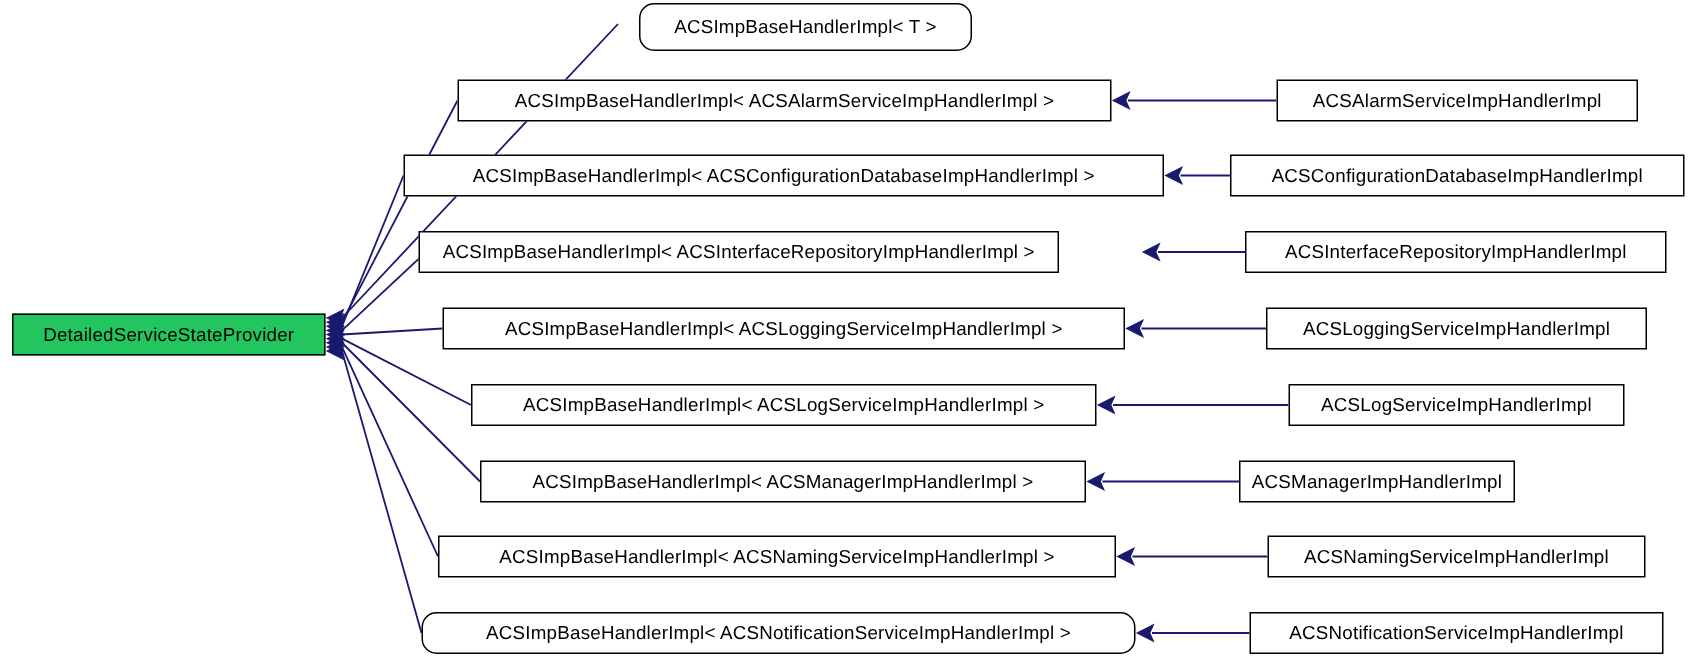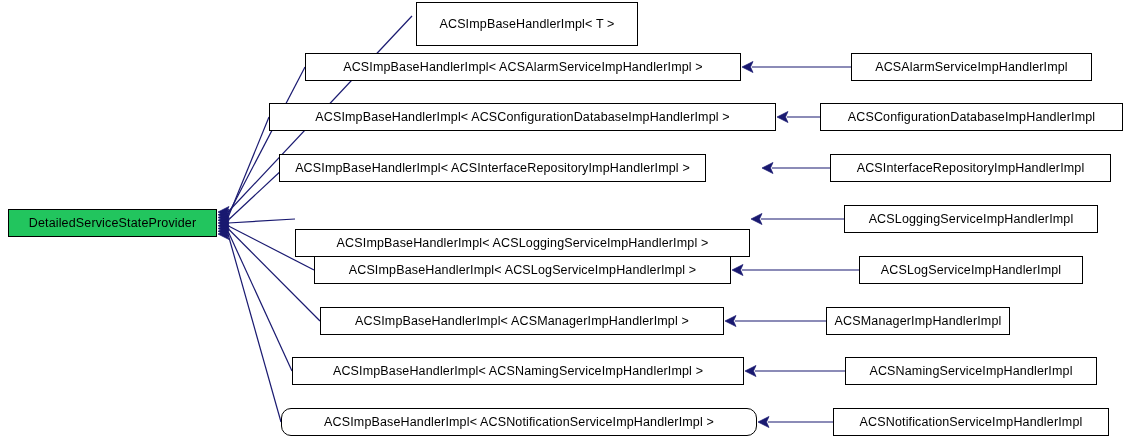--- a/index.html
+++ b/index.html
@@ -82,33 +82,33 @@
       <path d="M 845 371 L 755 371" stroke="#191970" stroke-width="1.2" fill="none"></path>
       <path d="M 745 371 L 756 365.5 L 753.5 371 L 756 376.5 Z" fill="#191970" stroke="#191970" stroke-width="0.7"></path>
       <path d="M 833 422 L 768 422" stroke="#191970" stroke-width="1.2" fill="none"></path>
       <path d="M 758 422 L 769 416.5 L 766.5 422 L 769 427.5 Z" fill="#191970" stroke="#191970" stroke-width="0.7"></path>
     </svg>
 
   <div id="nodes">
       <div class="node root" style="left: 8px; top: 209px; width: 209px; height: 28px;">
         <span>DetailedServiceStateProvider</span>
       </div>
-      <div class="node" style="left: 416px; top: 2px; width: 222px; height: 44px;">
+      <div class="node" style="left: 426px; top: 2px; width: 222px; height: 32px; border-radius: 10px;">
         <span>ACSImpBaseHandlerImpl&lt; T &gt;</span>
       </div>
       <div class="node" style="left: 305px; top: 53px; width: 436px; height: 28px;">
         <span>ACSImpBaseHandlerImpl&lt; ACSAlarmServiceImpHandlerImpl &gt;</span>
       </div>
       <div class="node" style="left: 269px; top: 103px; width: 507px; height: 28px;">
         <span>ACSImpBaseHandlerImpl&lt; ACSConfigurationDatabaseImpHandlerImpl &gt;</span>
       </div>
       <div class="node" style="left: 279px; top: 154px; width: 427px; height: 28px;">
         <span>ACSImpBaseHandlerImpl&lt; ACSInterfaceRepositoryImpHandlerImpl &gt;</span>
       </div>
-      <div class="node" style="left: 295px; top: 205px; width: 455px; height: 28px; margin-top: 24px;">
+      <div class="node" style="left: 295px; top: 205px; width: 455px; height: 28px;">
         <span>ACSImpBaseHandlerImpl&lt; ACSLoggingServiceImpHandlerImpl &gt;</span>
       </div>
       <div class="node" style="left: 314px; top: 256px; width: 417px; height: 28px;">
         <span>ACSImpBaseHandlerImpl&lt; ACSLogServiceImpHandlerImpl &gt;</span>
       </div>
       <div class="node" style="left: 320px; top: 307px; width: 404px; height: 28px;">
         <span>ACSImpBaseHandlerImpl&lt; ACSManagerImpHandlerImpl &gt;</span>
       </div>
       <div class="node" style="left: 292px; top: 357px; width: 452px; height: 28px;">
         <span>ACSImpBaseHandlerImpl&lt; ACSNamingServiceImpHandlerImpl &gt;</span>

